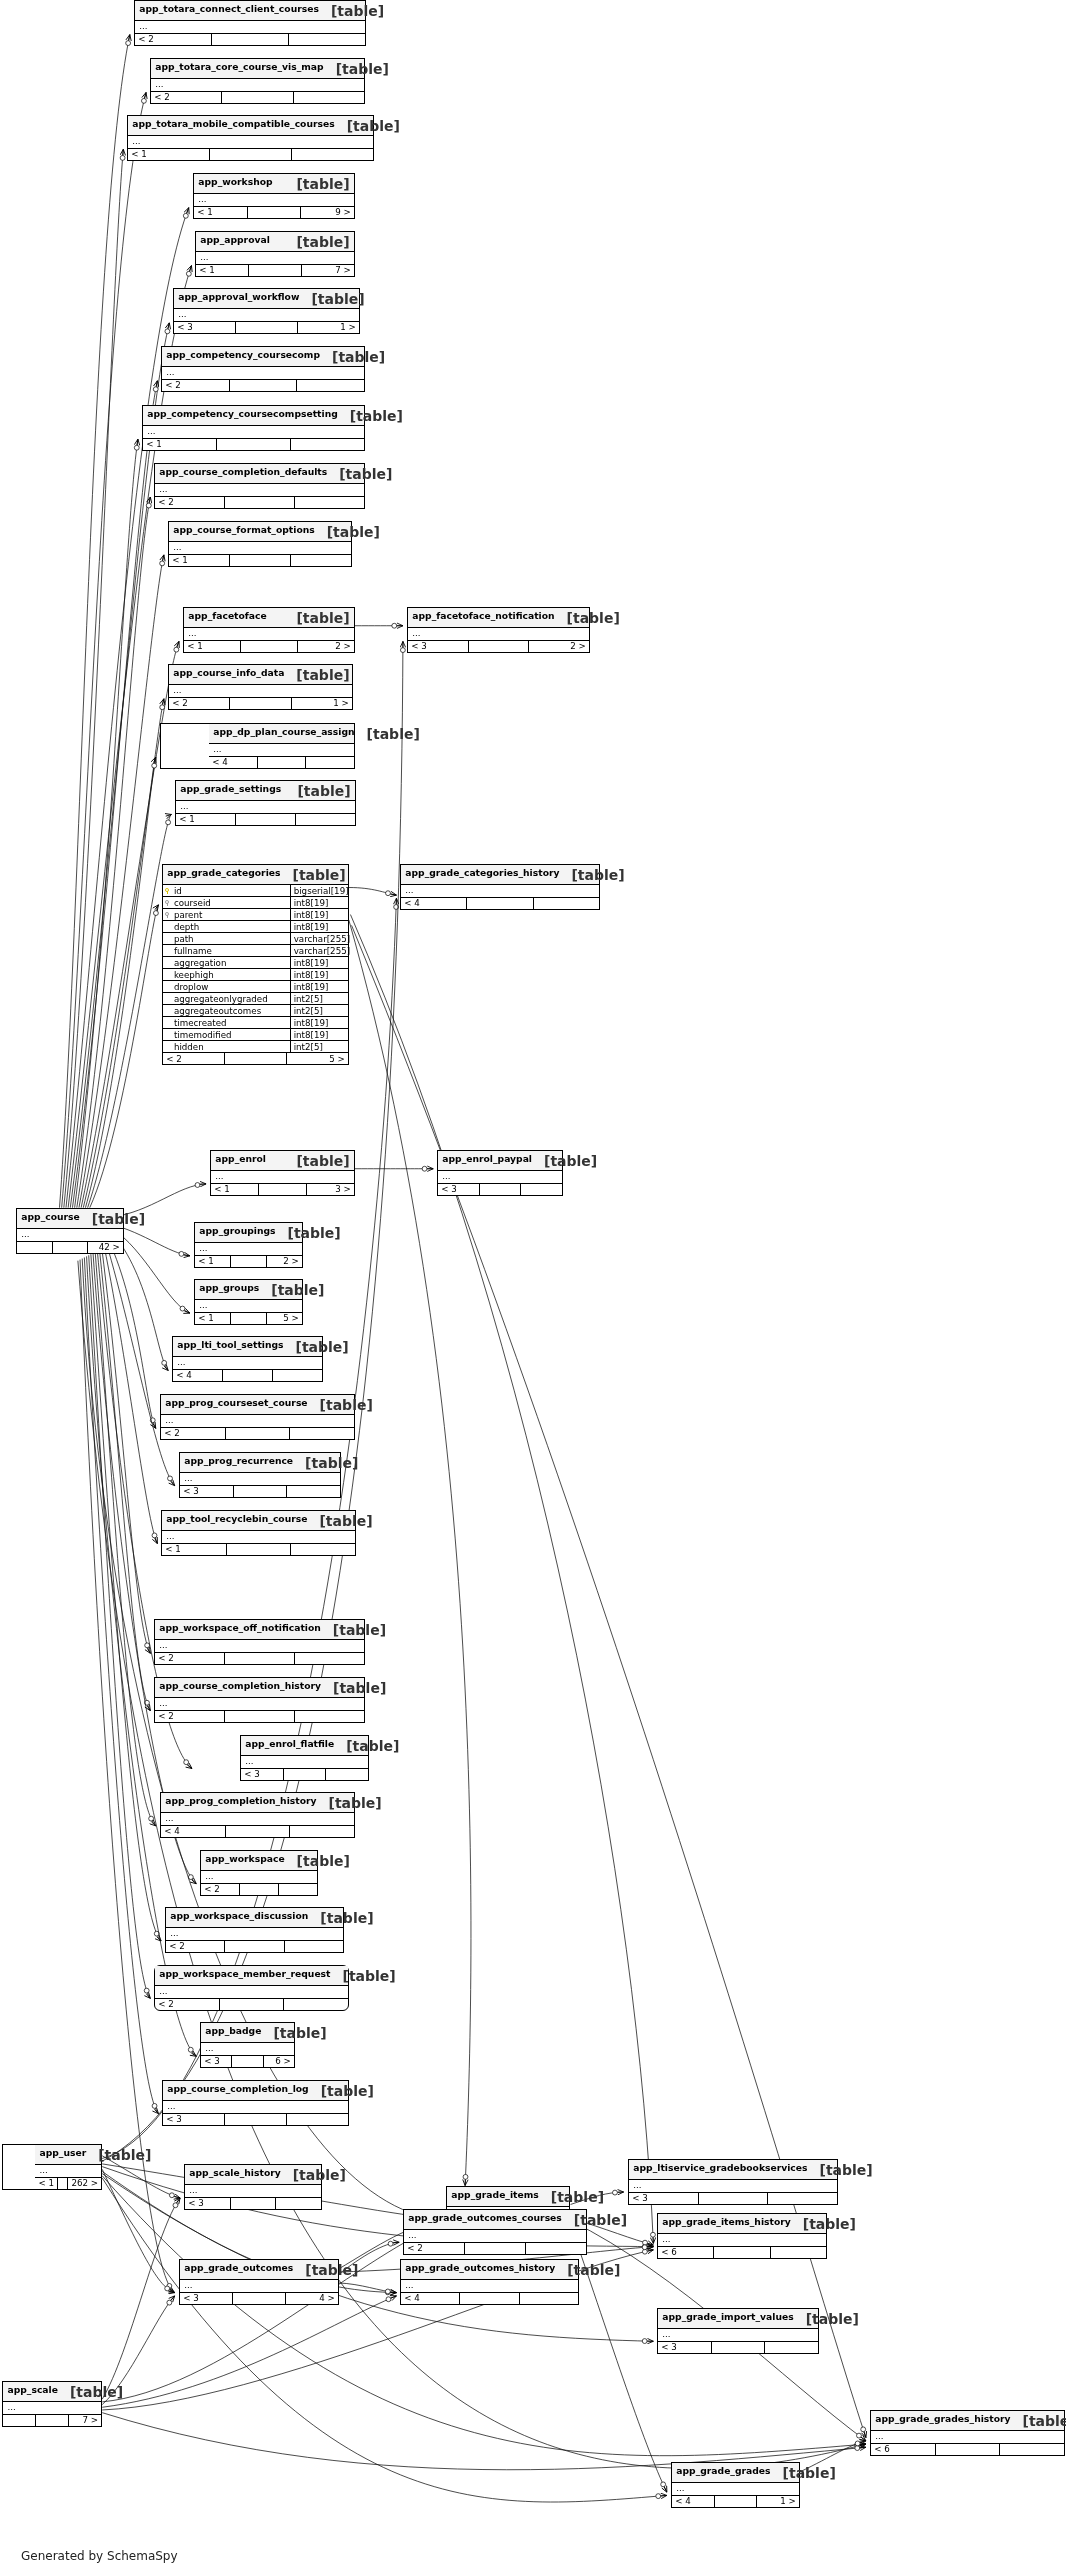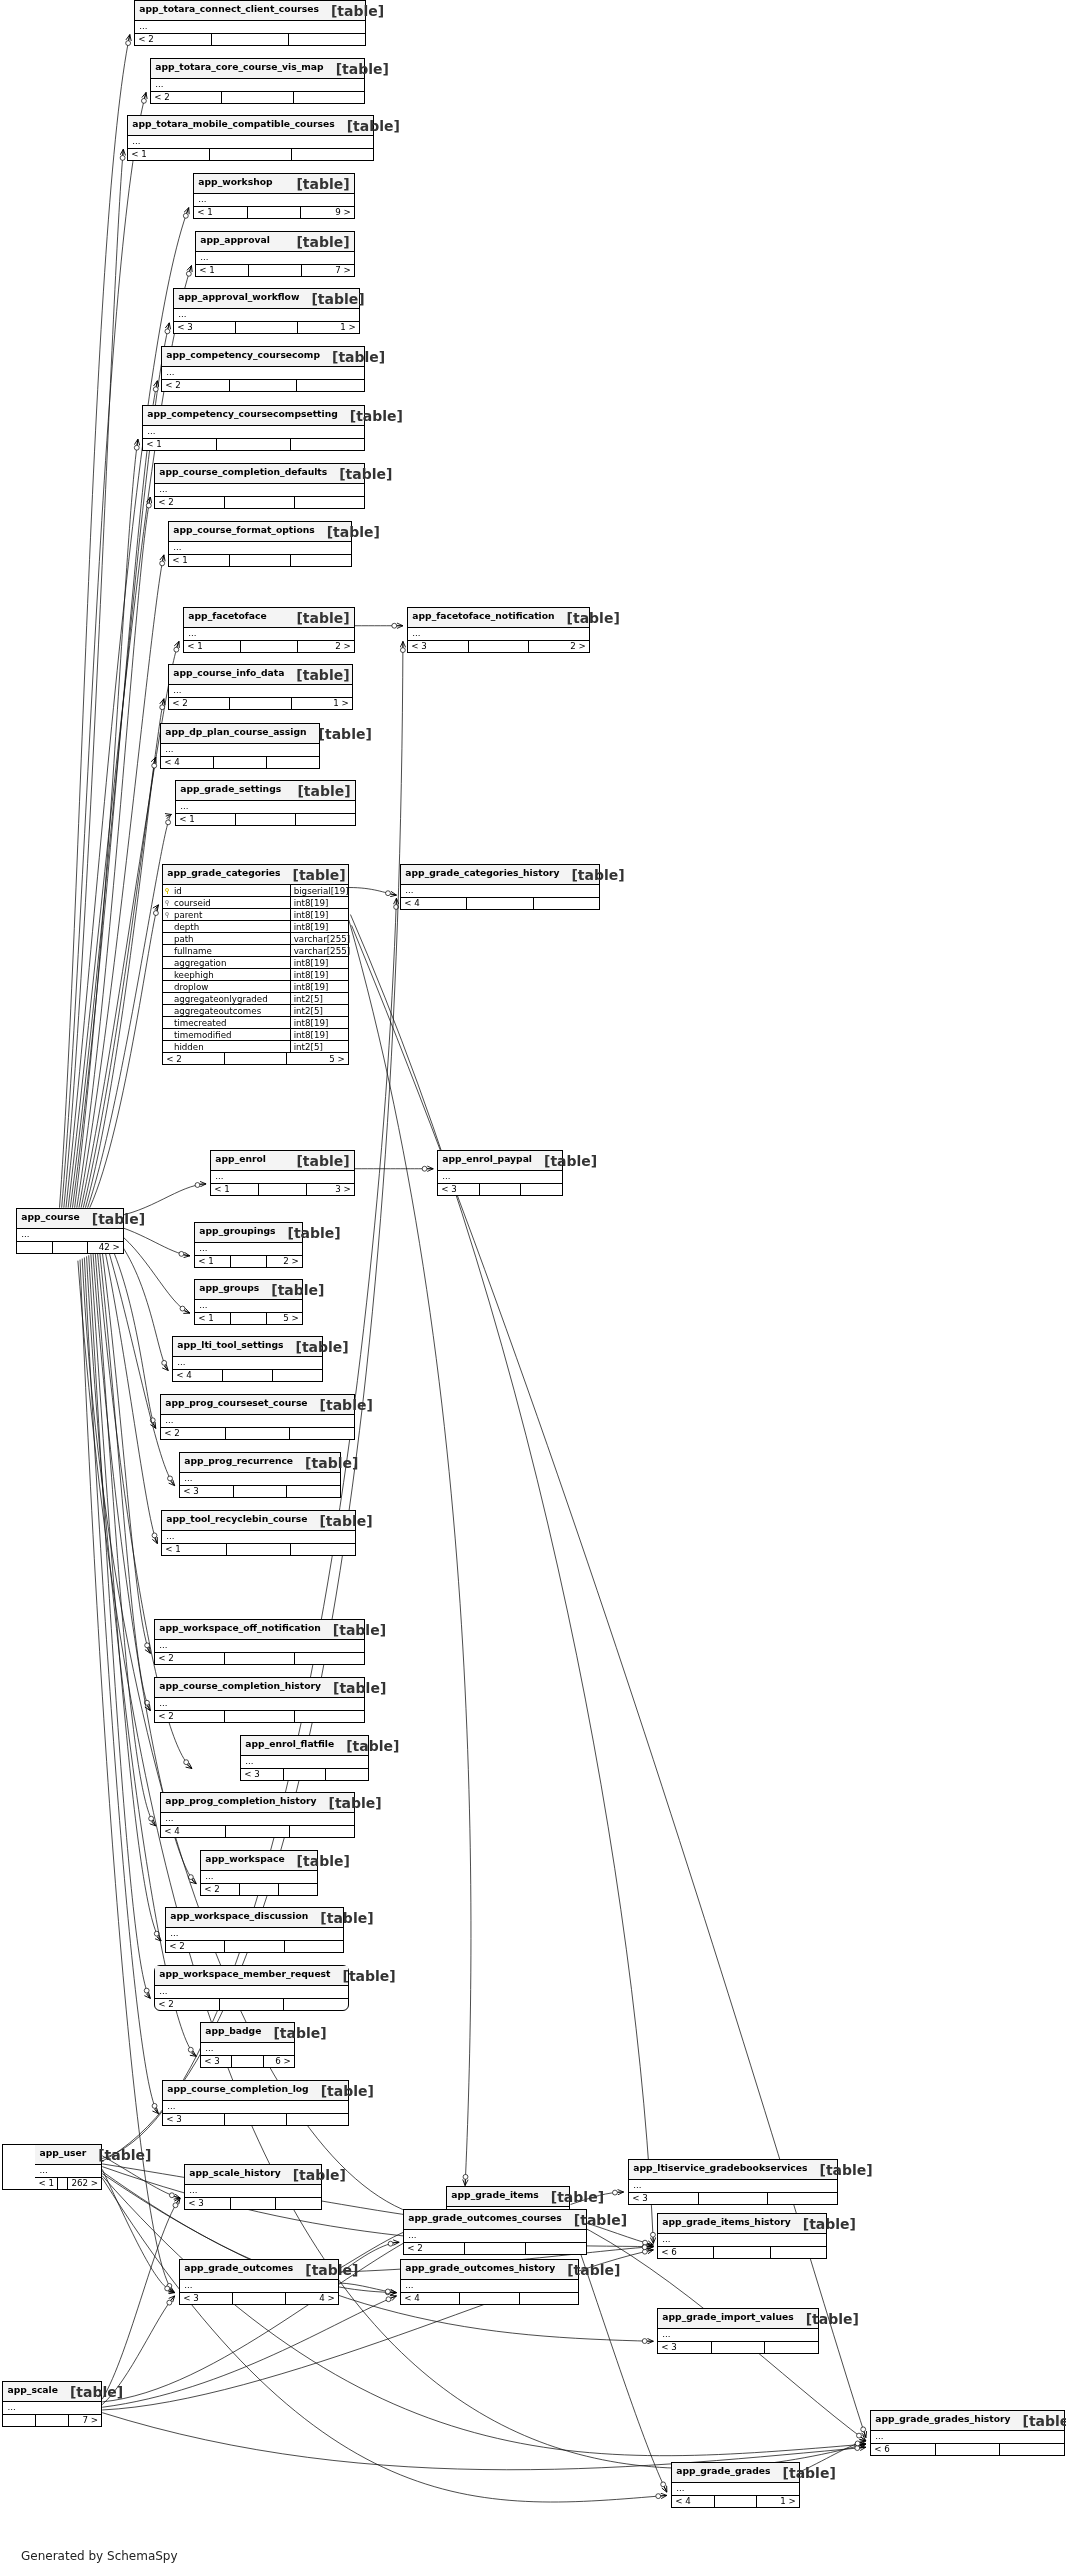--- a/index.html
+++ b/index.html
@@ -322,21 +322,21 @@
           <span>app_course_info_data</span>
           <span class="tag">[table]</span>
         </div>
         <div class="dots">...</div>
         <div class="foot">
           <div class="cell">&lt; 2</div>
           <div class="cell mid"></div>
           <div class="cell">1 &gt;</div>
         </div>
       </div>
-      <div class="tbl" style="left: 160px; top: 723px; width: 160px;">
+      <div class="tbl" style="left: 160px; top: 723px; width: 195px; padding-left: 48px;">
         <div class="hdr">
           <span>app_dp_plan_course_assign</span>
           <span class="tag">[table]</span>
         </div>
         <div class="dots">...</div>
         <div class="foot">
           <div class="cell">&lt; 4</div>
           <div class="cell mid"></div>
           <div class="cell"></div>
         </div>

